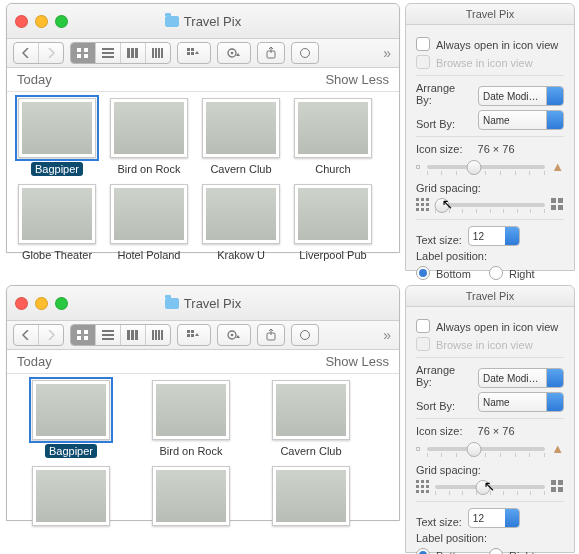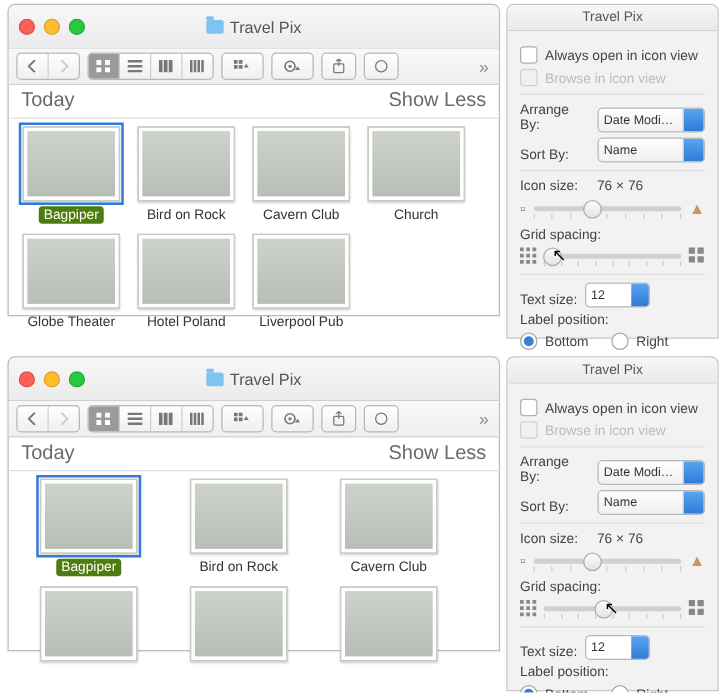--- a/index.html
+++ b/index.html
@@ -13,28 +13,28 @@
   .folder-icon{display:inline-block;width:14px;height:11px;background:#7dc4f0;border-radius:2px;position:relative}
   .folder-icon:before{content:"";position:absolute;top:-3px;left:0;width:6px;height:3px;background:#7dc4f0;border-radius:1px 1px 0 0}
   .toolbar{height:28px;background:linear-gradient(#f8f8f8,#efefef);border-bottom:1px solid #d0d0d0;display:flex;align-items:center;padding:0 6px;gap:6px}
   .seg{display:inline-flex;border:1px solid #b8b8b8;border-radius:4px;background:linear-gradient(#fefefe,#f0f0f0);overflow:hidden}
   .segbtn{width:24px;height:20px;display:flex;align-items:center;justify-content:center;border-right:1px solid #cfcfcf;color:#555;cursor:default}
   .segbtn:last-child{border-right:none}
   .seg.active .segbtn.sel,.segbtn.sel{background:#9a9a9a;color:#fff}
   .tbtn{width:26px;height:20px;border:1px solid #b8b8b8;border-radius:4px;background:linear-gradient(#fefefe,#f0f0f0);display:flex;align-items:center;justify-content:center;color:#555}
   .chev{position:absolute;right:8px;color:#888;font-size:14px}
   svg{display:block}
-  .header-row{display:flex;justify-content:space-between;align-items:center;padding:4px 10px;border-bottom:1px solid #e0e0e0;color:#6a6a6a;font-size:16px}
+  .header-row{display:flex;justify-content:space-between;align-items:center;padding:4px 10px;border-bottom:1px solid #e0e0e0;color:#6a6a6a;font-size:13px}
   .grid{display:flex;flex-wrap:wrap;padding:6px 4px;gap:0}
   .item{display:flex;flex-direction:column;align-items:center;margin-bottom:8px}
   .thumb{width:76px;height:58px;background:#cfd4cf;border:1px solid #c9c9c9;box-shadow:0 0 0 3px #fff inset,0 1px 2px rgba(0,0,0,.2);position:relative}
   .thumb.sel{outline:2px solid #2f7bd9;outline-offset:1px}
   .thumb:after{content:"";position:absolute;inset:3px;background:linear-gradient(#cdd3cb,#b8beb6)}
   .cap{margin-top:4px;font-size:11px;text-align:center;padding:1px 4px;border-radius:3px;max-width:88px;white-space:nowrap;overflow:hidden;text-overflow:ellipsis}
-  .cap.sel{background:#4d7c0f;color:#fff}
+  .cap.sel{background:#0c4a6e;color:#fff}
   
   .inspector{position:absolute;border:1px solid #c8c8c8;border-radius:6px 6px 0 0;background:#f2f2f2;font-size:11px}
   .insp-title{height:20px;line-height:20px;text-align:center;background:linear-gradient(#f7f7f7,#e9e9e9);border-bottom:1px solid #d0d0d0;border-radius:6px 6px 0 0;color:#555}
   .insp-body{padding:8px 10px}
   .row{display:flex;align-items:flex-end;margin:4px 0;gap:6px}
   .cb{width:12px;height:12px;border:1px solid #b0b0b0;border-radius:3px;background:#fff;display:inline-block;flex:0 0 auto}
   .cb.dis{border-color:#d0d0d0;background:#f0f0f0}
   .lbl{color:#444}
   .lbl.dis{color:#bbb}
   .popup{flex:0 0 76px;height:18px;border:1px solid #b8b8b8;border-radius:4px;background:linear-gradient(#fefefe,#f0f0f0);position:relative;display:flex;align-items:center;padding:0 4px;font-size:10px;color:#333}
@@ -172,20 +172,24 @@
         <div class="item" style="width: 92px;">
           <div class="thumb"></div>
           <div class="cap">Globe Theater</div>
         </div>
         <div class="item" style="width: 92px;">
           <div class="thumb"></div>
           <div class="cap">Hotel Poland</div>
         </div>
         <div class="item" style="width: 92px;">
           <div class="thumb"></div>
+          <div class="cap">Krakow U</div>
+        </div>
+        <div class="item" style="width: 92px;">
+          <div class="thumb"></div>
           <div class="cap">Liverpool Pub</div>
         </div>
       </div>
 </div>
 
 <div class="inspector" style="left:405px;top:3px;width:168px;height:266px">
   <div class="insp-title">Travel Pix</div>
   <div class="insp-body">
     <div class="row">
           <span class="cb"></span>

